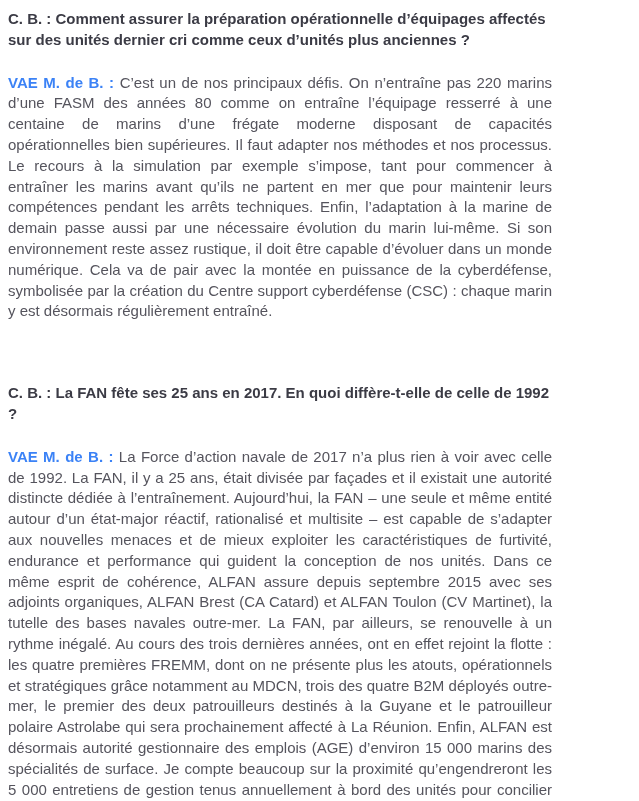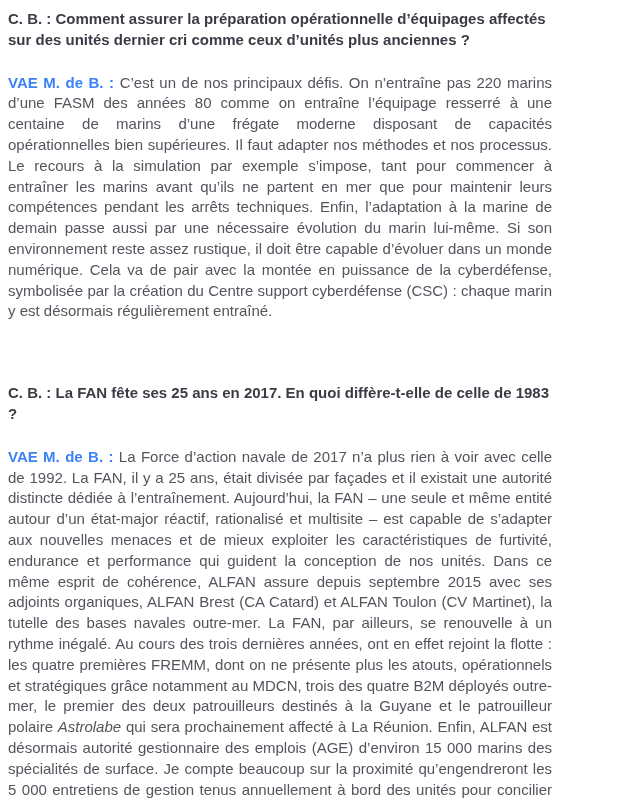--- a/index.html
+++ b/index.html
@@ -31,32 +31,31 @@
   }
   .answer {
     color: #55545d;
     text-align: justify;
   }
   .answer .speaker {
     font-weight: bold;
     color: #3b82f6;
   }
   .answer .italic {
-    font-style: italic;
   }
   .section-1 .answer { margin-bottom: 61px !important; }
 </style>
 </head>
 <body>
 
 <div class="article">
 
   <section class="section-1">
     <p class="question">C. B. : Comment assurer la préparation opérationnelle d’équipages affectés sur des unités dernier cri comme ceux d’unités plus anciennes ?</p>
     <p class="answer"><strong class="speaker">VAE M. de B. :</strong> <span>C’est un de nos principaux défis. On n’entraîne pas 220 marins d’une FASM des années 80 comme on entraîne l’équipage resserré à une centaine de marins d’une frégate moderne disposant de capacités opérationnelles bien supérieures. Il faut adapter nos méthodes et nos processus. Le recours à la simulation par exemple s’impose, tant pour commencer à entraîner les marins avant qu’ils ne partent en mer que pour maintenir leurs compétences pendant les arrêts techniques. Enfin, l’adaptation à la marine de demain passe aussi par une nécessaire évolution du marin lui-même. Si son environnement reste assez rustique, il doit être capable d’évoluer dans un monde numérique. Cela va de pair avec la montée en puissance de la cyberdéfense, symbolisée par la création du Centre support cyberdéfense (CSC) : chaque marin y est désormais régulièrement entraîné.</span></p>
   </section>
 
   <section class="section-2">
-    <p class="question">C. B. : La FAN fête ses 25 ans en 2017. En quoi diffère-t-elle de celle de 1983 ?</p>
+    <p class="question">C. B. : La FAN fête ses 25 ans en 2017. En quoi diffère-t-elle de celle de 1992 ?</p>
     <p class="answer"><strong class="speaker">VAE M. de B. :</strong> <span>La Force d’action navale de 2017 n’a plus rien à voir avec celle de 1992. La FAN, il y a 25 ans, était divisée par façades et il existait une autorité distincte dédiée à l’entraînement. Aujourd’hui, la FAN – une seule et même entité autour d’un état-major réactif, rationalisé et multisite – est capable de s’adapter aux nouvelles menaces et de mieux exploiter les caractéristiques de furtivité, endurance et performance qui guident la conception de nos unités. Dans ce même esprit de cohérence, ALFAN assure depuis septembre 2015 avec ses adjoints organiques, ALFAN Brest (CA Catard) et ALFAN Toulon (CV Martinet), la tutelle des bases navales outre-mer. La FAN, par ailleurs, se renouvelle à un rythme inégalé. Au cours des trois dernières années, ont en effet rejoint la flotte : les quatre premières FREMM, dont on ne présente plus les atouts, opérationnels et stratégiques grâce notamment au MDCN, trois des quatre B2M déployés outre-mer, le premier des deux patrouilleurs destinés à la Guyane et le patrouilleur polaire </span><span class="italic">Astrolabe</span><span> qui sera prochainement affecté à La Réunion. Enfin, ALFAN est désormais autorité gestionnaire des emplois (AGE) d’environ 15 000 marins des spécialités de surface. Je compte beaucoup sur la proximité qu’engendreront les 5 000 entretiens de gestion tenus annuellement à bord des unités pour concilier au mieux les aspirations des marins et les besoins de la Marine.</span></p>
   </section>
 
 </div>
 
 </body></html>

